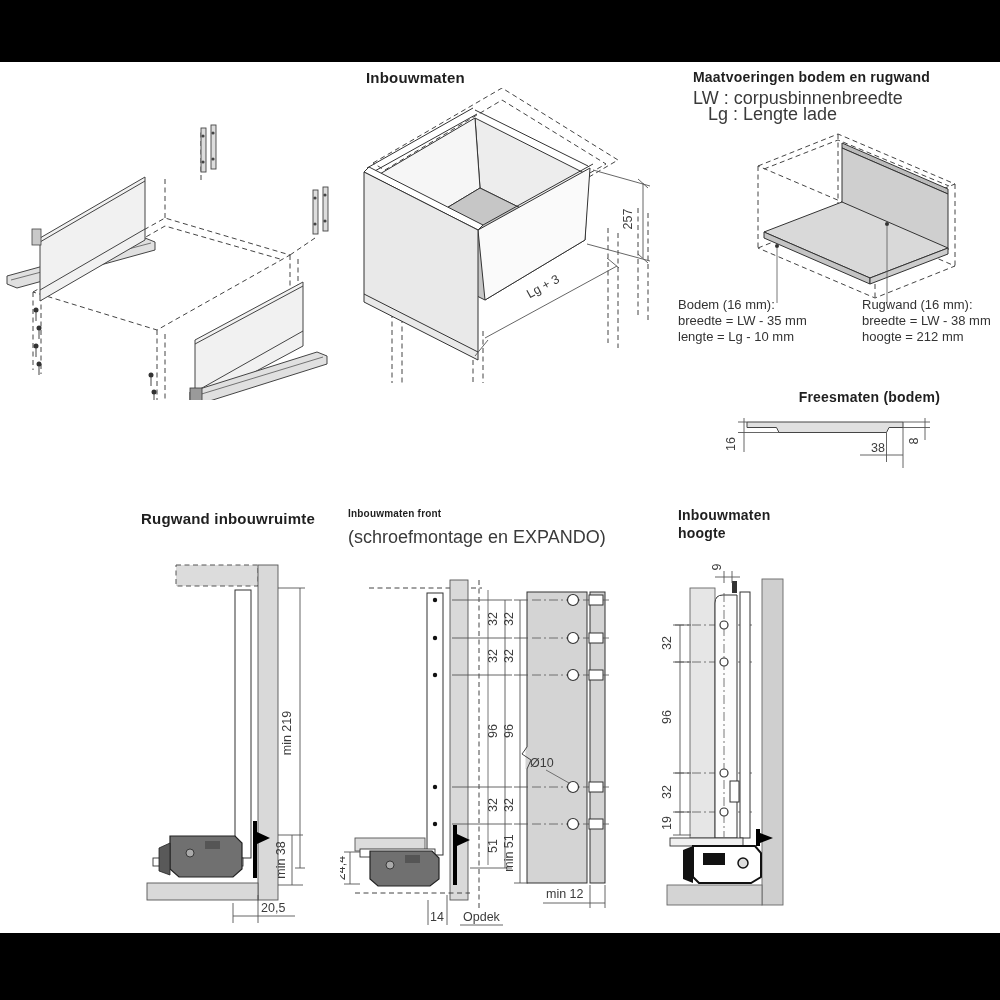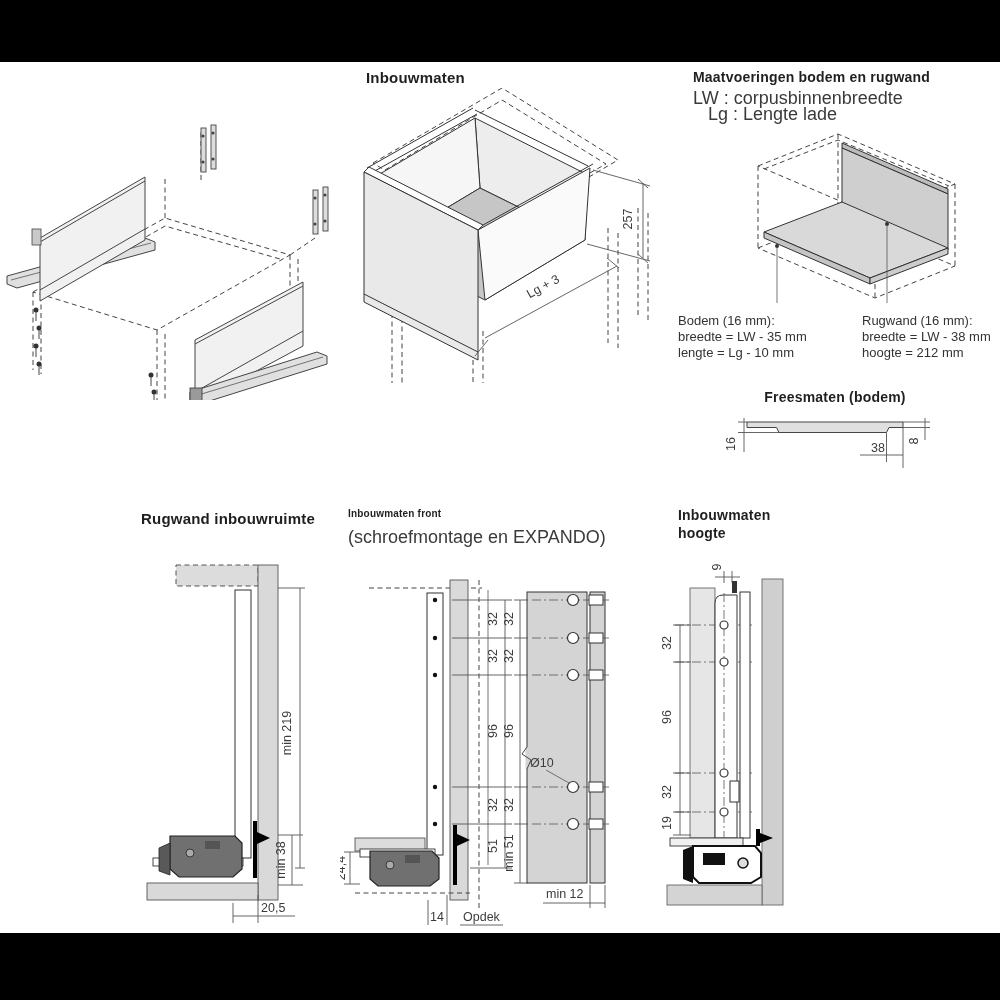--- a/index.html
+++ b/index.html
@@ -2,21 +2,21 @@
 <html><head>
 <meta charset="utf-8">
 <style>
   html,body{margin:0;padding:0;}
   body{width:1000px;height:1000px;background:#000;position:relative;overflow:hidden;
        font-family:"Liberation Sans",sans-serif;color:#2e2e2e;}
   .paper{position:absolute;left:0;top:62px;width:1000px;height:871px;background:#ffffff;}
   .abs{position:absolute;}
   .title{font-size:15px;font-weight:600;color:#1f1f1f;letter-spacing:.2px;}
   .sub{font-size:18px;font-weight:400;color:#3a3a3a;}
-  .spec{font-size:13px;line-height:16px;color:#333;margin-top:16px;}
+  .spec{font-size:13px;line-height:16px;color:#333;}
   svg{display:block;}
   svg text{font-family:"Liberation Sans",sans-serif;font-size:12.5px;fill:#3c3c3c;}
   .ln{stroke:#444;stroke-width:1;fill:none;}
   .thin{stroke:#555;stroke-width:.8;fill:none;}
   .dash{stroke:#444;stroke-width:1;fill:none;stroke-dasharray:5 3.5;}
   .dashdot{stroke:#555;stroke-width:.8;fill:none;stroke-dasharray:9 3 2 3;}
   .dim{stroke:#555;stroke-width:.9;fill:none;}
 </style>
 </head>
 <body>
@@ -163,21 +163,21 @@
   <div>Bodem (16 mm):</div>
   <div>breedte = LW - 35 mm</div>
   <div>lengte = Lg - 10 mm</div>
 </div>
 <div class="abs spec" style="left:862px;top:297px;width:140px">
   <div>Rugwand (16 mm):</div>
   <div>breedte = LW - 38 mm</div>
   <div>hoogte = 212 mm</div>
 </div>
 
-<div class="abs title" style="left:730px;top:389px;width:210px;text-align:center;font-size:14px">Freesmaten (bodem)</div>
+<div class="abs title" style="left:730px;top:389px;width:210px;text-align:right;font-size:14px">Freesmaten (bodem)</div>
 <svg class="abs" style="left:700px;top:406px" width="300" height="74" viewBox="0 0 300 74">
   <path d="M47,16 L203,16 L203,21.5 L189,21.5 L186.5,26.5 L79,26.5 L76.5,21.5 L47,21.5 Z" fill="#e0e0e0" stroke="#444" stroke-width="1"></path>
   <g>
     <line class="dim" x1="47" y1="16" x2="38" y2="16"></line>
     <line class="dim" x1="79" y1="26.5" x2="38" y2="26.5"></line>
     <line class="dim" x1="44" y1="12" x2="44" y2="46"></line>
     <text transform="rotate(-90 35 38)" x="35" y="38" text-anchor="middle">16</text>
   </g>
   <g>
     <line class="dim" x1="203" y1="16" x2="230" y2="16"></line>

